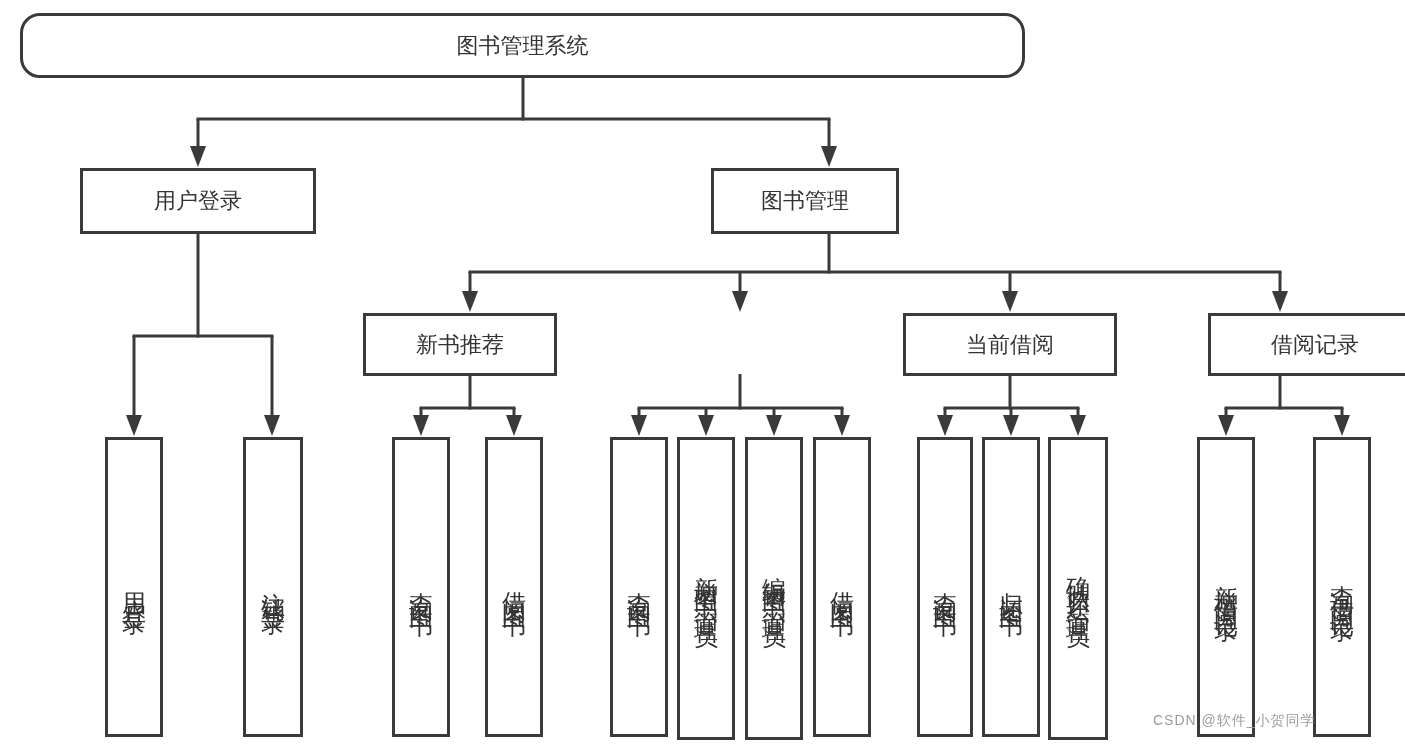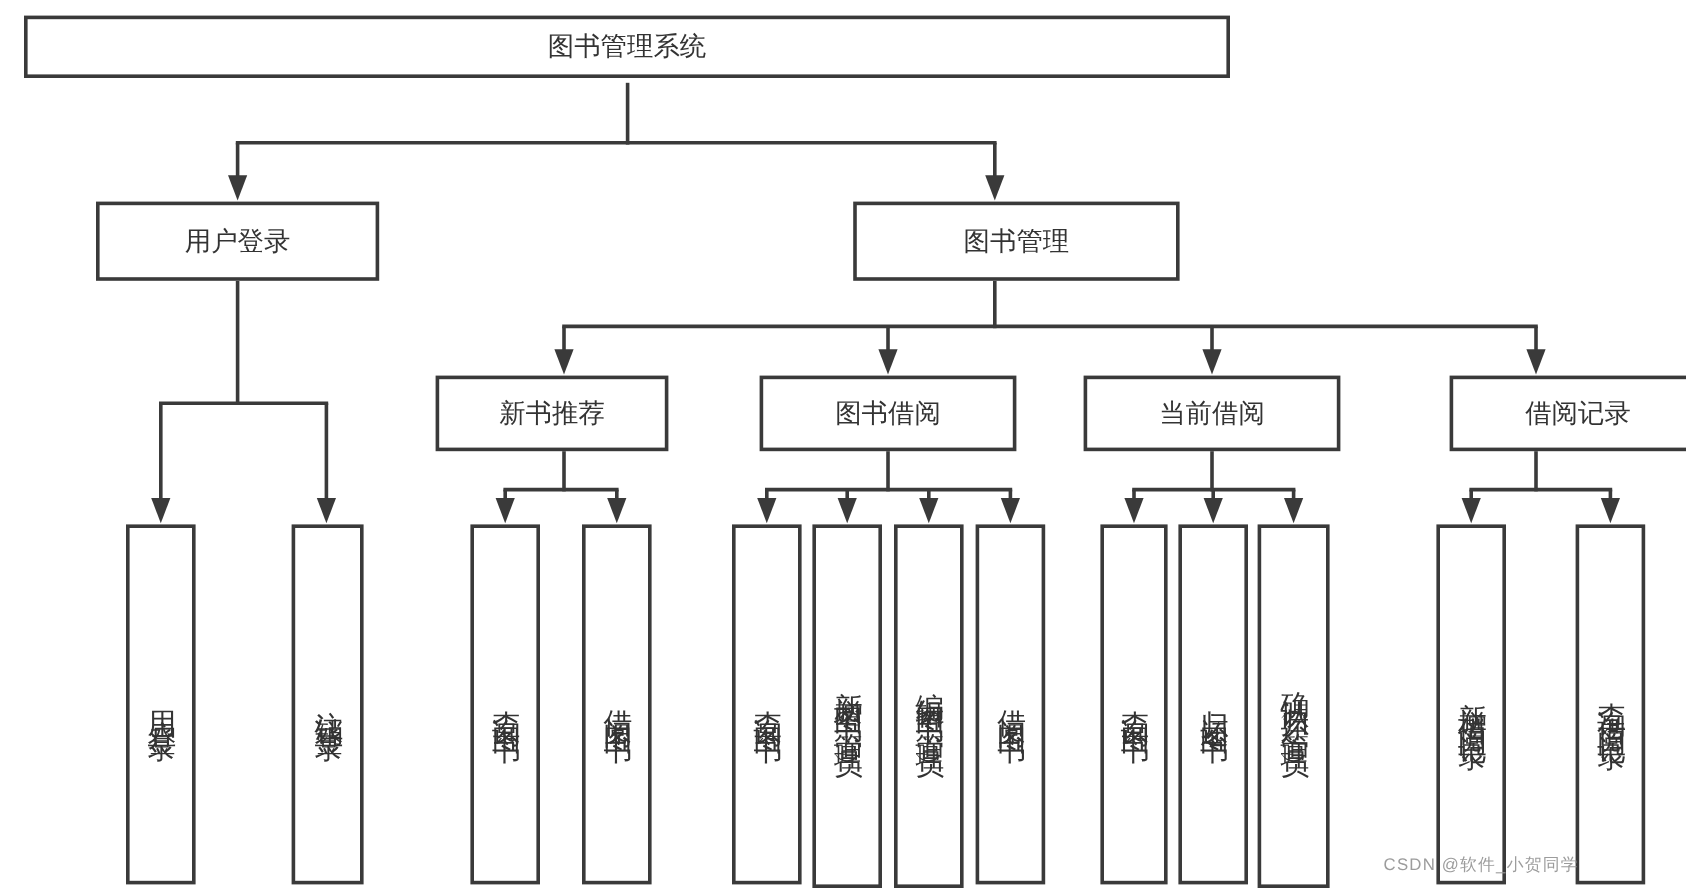--- a/index.html
+++ b/index.html
@@ -97,27 +97,26 @@
     <g>
       <line x1="1280" y1="374" x2="1280" y2="409.5"></line>
       <line x1="1224.5" y1="408" x2="1343.5" y2="408"></line>
       <line x1="1226" y1="408" x2="1226" y2="418"></line>
       <polygon points="1226,436 1218,415 1234,415"></polygon>
       <line x1="1342" y1="408" x2="1342" y2="418"></line>
       <polygon points="1342,436 1334,415 1350,415"></polygon>
     </g>
   </svg>
 
-  <div class="node" style="left:20px;top:13px;width:1005px;height:52px;">图书管理系统</div>
+  <div class="node" style="left:20px;top:13px;width:1005px;height:65px;border-radius:20px;">图书管理系统</div>
 
   <div class="node" style="left:80px;top:168px;width:236px;height:66px;">用户登录</div>
-  <div class="node" style="left:711px;top:168px;width:272px;height:66px;">图书管理</div>
+  <div class="node" style="left:711px;top:168px;width:188px;height:66px;">图书管理</div>
 
   <div class="node" style="left:363px;top:313px;width:194px;height:63px;">新书推荐</div>
-  <div class="node" style="left:633px;top:313px;width:214px;height:63px;">图书借阅</div>
   <div class="node" style="left:903px;top:313px;width:214px;height:63px;">当前借阅</div>
   <div class="node" style="left:1173px;top:313px;width:214px;height:63px;margin-left:35px;">借阅记录</div>
 
   <div class="node vert" style="left:105px;top:437px;width:58px;height:300px;">用户登录</div>
   <div class="node vert" style="left:243px;top:437px;width:60px;height:300px;">注销登录</div>
 
   <div class="node vert" style="left:392px;top:437px;width:58px;height:300px;">查询图书</div>
   <div class="node vert" style="left:485px;top:437px;width:58px;height:300px;">借阅图书</div>
 
   <div class="node vert" style="left:610px;top:437px;width:58px;height:300px;">查询图书</div>

